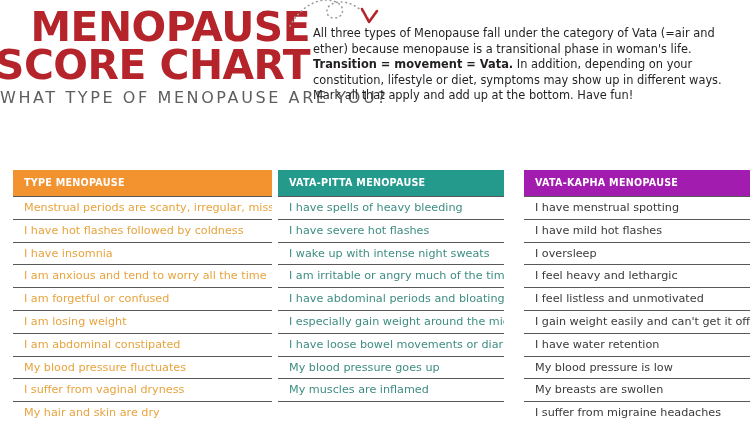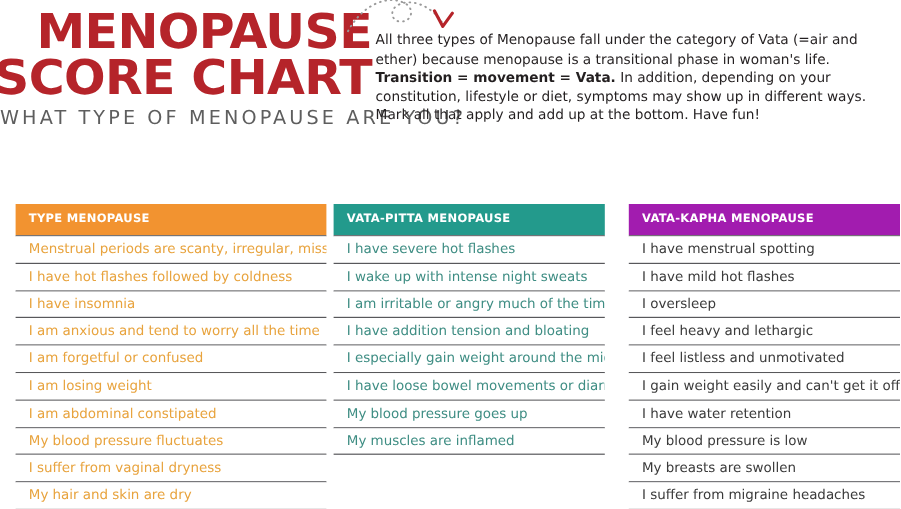--- a/index.html
+++ b/index.html
@@ -156,24 +156,25 @@
           <div class="row">I am losing weight</div>
           <div class="row">I am abdominal constipated</div>
           <div class="row">My blood pressure fluctuates</div>
           <div class="row">I suffer from vaginal dryness</div>
           <div class="row">My hair and skin are dry</div>
         </div>
       </div>
       <div class="col c2">
         <div class="col-header">VATA-PITTA MENOPAUSE</div>
         <div class="rows">
+          <div class="row">I have spells of  heavy bleeding</div>
           <div class="row">I have severe hot flashes</div>
           <div class="row">I wake up with intense night sweats</div>
           <div class="row">I am irritable or angry much of  the time</div>
-          <div class="row">I have addition tension and bloating</div>
+          <div class="row">I have abdominal periods and bloating</div>
           <div class="row">I especially gain weight around the middle</div>
           <div class="row">I have loose bowel movements or diarrhea</div>
           <div class="row">My blood pressure goes up</div>
           <div class="row">My muscles are inflamed</div>
         </div>
       </div>
       <div class="col c3">
         <div class="col-header">VATA-KAPHA MENOPAUSE</div>
         <div class="rows">
           <div class="row">I have menstrual spotting</div>

